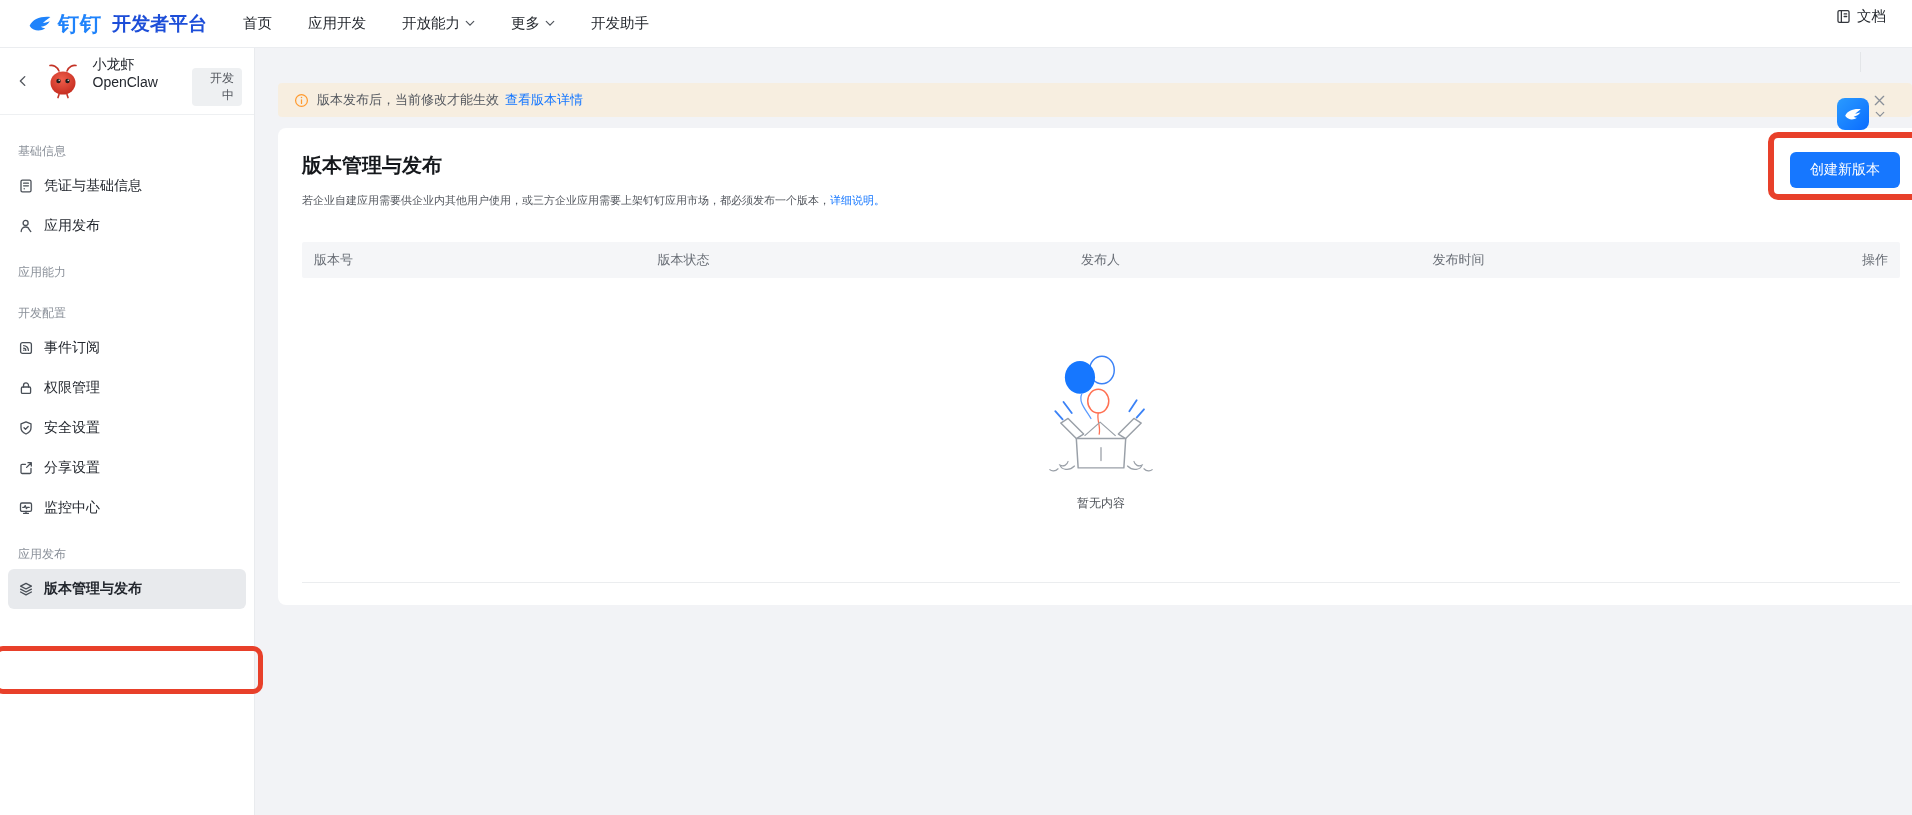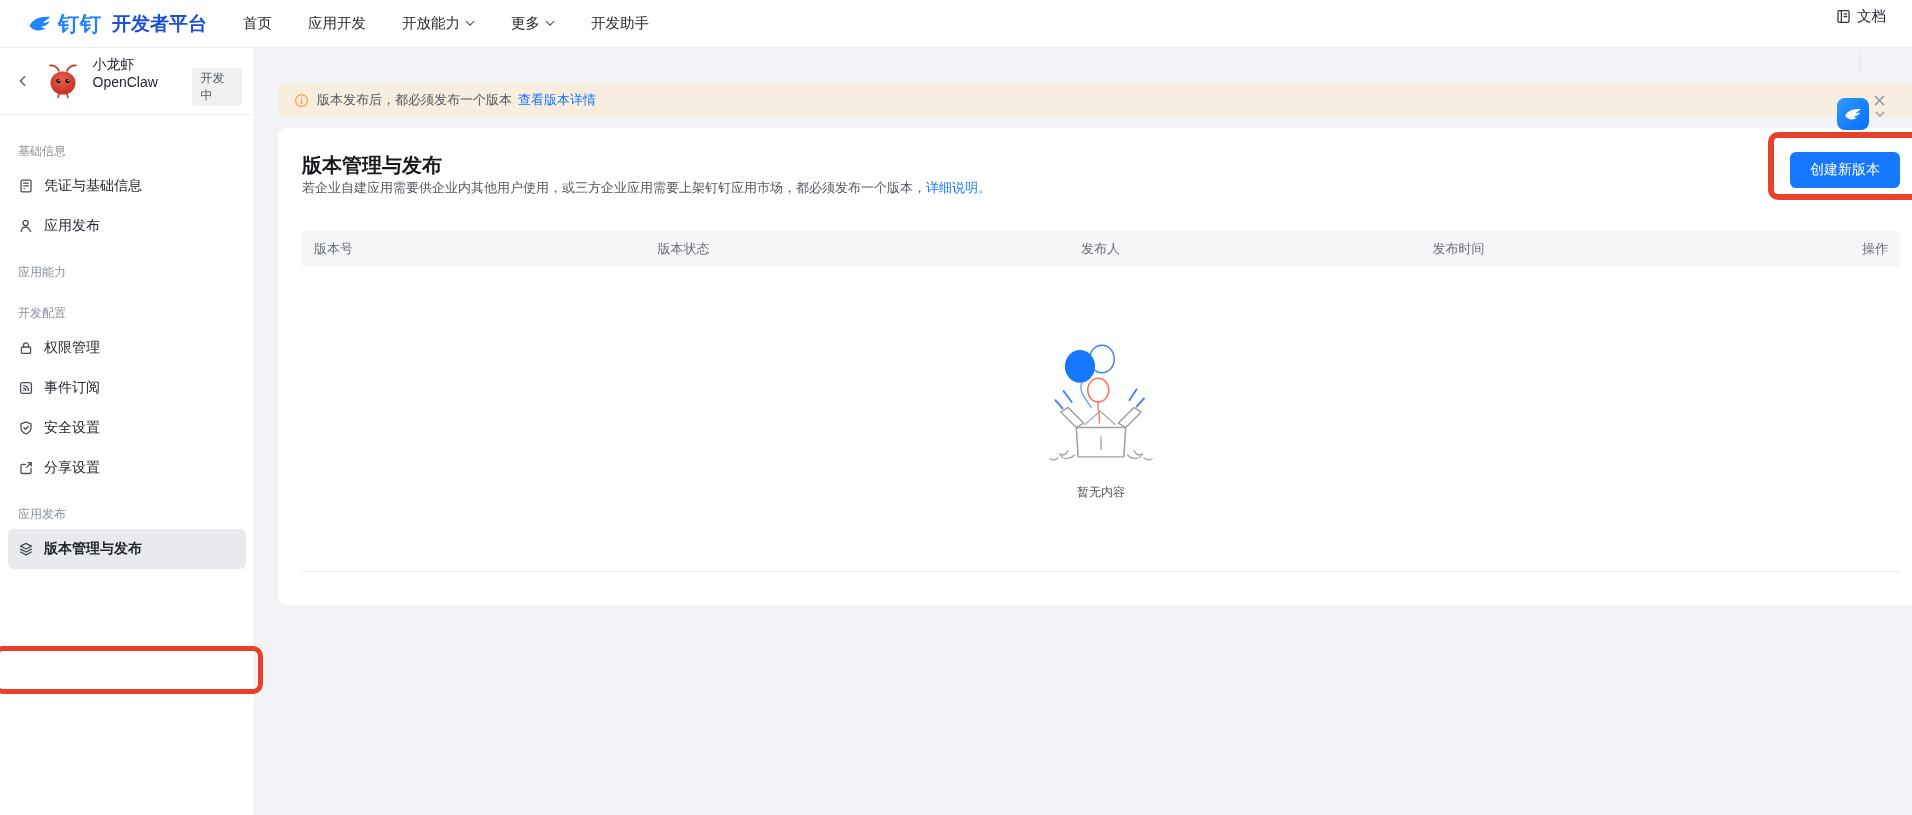--- a/index.html
+++ b/index.html
@@ -25,42 +25,42 @@
 
   
   .sidebar { position:absolute; top:48px; left:0; width:255px; bottom:0; background:#fff;
     border-right:1px solid #e9ebee; z-index:4; }
   .sidebar-header { height:67px; border-bottom:1px solid #eef0f2; display:flex; align-items:center; padding:0 12px; }
   .back-btn { width:24px; height:24px; display:flex; align-items:center; justify-content:center; cursor:pointer; }
   .app-avatar { margin-left:8px; }
   .app-meta { margin-left:10px; display:flex; flex-direction:row; }
   .app-name { font-size:14px; color:#23272e; }
   .app-status { margin-top:12px; align-self:flex-start; background:#eef0f2; color:#53575e;
-    font-size:12px; padding:2px 8px; border-radius:4px; }
+    font-size:12px; padding:2px 8px; border-radius:4px;text-align:right; }
   .side-nav { padding:10px 8px 0; }
   .section-title { padding:18px 10px 6px; font-size:12px; color:#8a9099; }
   .side-item { height:40px; display:flex; align-items:center; gap:10px; padding:0 10px;
     border-radius:6px; font-size:14px; color:#23272e; cursor:pointer; }
   .side-item .ic { width:16px; height:16px; color:#494f57; flex:none; }
   .side-item.active { background:#e8eaed; font-weight:600; }
 
   
   .main { position:absolute; top:48px; left:255px; right:0; bottom:0; background:#f2f3f6;
     padding:35px 0 0 23px; }
   .banner { height:34px; background:#f7eee0; border-radius:4px; display:flex; align-items:center;
     padding:0 16px; font-size:13px; color:#53575e; }
   .banner .txt { margin-left:8px; }
   .banner a { color:#1677ff; text-decoration:none; margin-left:6px; cursor:pointer; }
   .banner .close { margin-left:auto; cursor:pointer; padding:4px 10px; color:#8a9099; }
 
   .card { margin-top:11px; background:#fff; border-radius:8px 0 0 8px; min-height:477px;
     padding:24px 12px 16px 24px; position:relative; }
   .card-head { display:flex; align-items:flex-start; }
   .page-title { font-size:20px; font-weight:700; color:#15181c; }
-  .page-desc { font-size:13px; color:#53575e; }
+  .page-desc { margin-top:14px; font-size:11px; color:#53575e; }
   .page-desc a { color:#1677ff; text-decoration:none; cursor:pointer; }
   .create-btn { margin-left:auto; height:36px; padding:0 20px; background:#1677ff; color:#fff;
     font-size:14px; border:none; border-radius:6px; cursor:pointer; font-family:inherit; }
 
   .vtable { margin-top:34px; }
   .vtable-head { height:36px; background:#f5f6f8; display:flex; align-items:center;
     font-size:13px; color:#676c74; border-radius:2px; }
   .vtable-head .cell { padding:0 12px; }
   .c1{ width:21.5%; } .c2{ width:26.5%; } .c3{ width:22%; } .c4{ width:20%; }
   .c5{ width:10%; text-align:right; }
@@ -215,53 +215,63 @@
     </div>
 
     <div class="section-title">应用能力</div>
 
 
     <div class="section-title">开发配置</div>
 
     <div class="side-item">
       <span class="ic">
         <svg width="16" height="16" viewBox="0 0 16 16" fill="none" stroke="currentColor" stroke-width="1.3" stroke-linecap="round" stroke-linejoin="round">
-          <rect x="3.4" y="7" width="9.2" height="6.4" rx="1.2"></rect>
-          <path d="M5.5 7 V5.4 a2.5 2.5 0 0 1 5 0 V7"></path>
-        </svg>
-      </span>
-      <span>权限管理</span>
-    </div>
-    <div class="side-item">
-      <span class="ic">
-        <svg width="16" height="16" viewBox="0 0 16 16" fill="none" stroke="currentColor" stroke-width="1.3" stroke-linecap="round" stroke-linejoin="round">
           <rect x="2.6" y="2.6" width="10.8" height="10.8" rx="2"></rect>
           <path d="M5.6 5.6 a4.8 4.8 0 0 1 4.8 4.8 M5.6 8.2 a2.2 2.2 0 0 1 2.2 2.2"></path>
           <circle cx="5.9" cy="10.2" r="0.75" fill="currentColor" stroke="none"></circle>
         </svg>
       </span>
       <span>事件订阅</span>
     </div>
     <div class="side-item">
       <span class="ic">
         <svg width="16" height="16" viewBox="0 0 16 16" fill="none" stroke="currentColor" stroke-width="1.3" stroke-linecap="round" stroke-linejoin="round">
+          <rect x="3.4" y="7" width="9.2" height="6.4" rx="1.2"></rect>
+          <path d="M5.5 7 V5.4 a2.5 2.5 0 0 1 5 0 V7"></path>
+        </svg>
+      </span>
+      <span>权限管理</span>
+    </div>
+    <div class="side-item">
+      <span class="ic">
+        <svg width="16" height="16" viewBox="0 0 16 16" fill="none" stroke="currentColor" stroke-width="1.3" stroke-linecap="round" stroke-linejoin="round">
           <path d="M8 1.8 L13 3.8 V7.8 c0 3 -2.2 5.1 -5 6.2 C5.2 12.9 3 10.8 3 7.8 V3.8 Z"></path>
           <path d="M6 7.8 L7.5 9.3 L10.2 6.5"></path>
         </svg>
       </span>
       <span>安全设置</span>
     </div>
     <div class="side-item">
       <span class="ic">
         <svg width="16" height="16" viewBox="0 0 16 16" fill="none" stroke="currentColor" stroke-width="1.3" stroke-linecap="round" stroke-linejoin="round">
           <path d="M13 8.5 V12.3 a1.2 1.2 0 0 1 -1.2 1.2 H4.2 A1.2 1.2 0 0 1 3 12.3 V5.5 A1.2 1.2 0 0 1 4.2 4.3 H7.5"></path>
           <path d="M10 2.7 H13.3 V6 M13 3 L8.6 7.4"></path>
         </svg>
       </span>
       <span>分享设置</span>
+    </div>
+    <div class="side-item">
+      <span class="ic">
+        <svg width="16" height="16" viewBox="0 0 16 16" fill="none" stroke="currentColor" stroke-width="1.3" stroke-linecap="round" stroke-linejoin="round">
+          <rect x="2.5" y="3" width="11" height="8.4" rx="1.4"></rect>
+          <path d="M4.8 7.4 h1.4 l1 -1.8 1.2 3 1 -1.2 h1.8"></path>
+          <path d="M8 11.4 V13.2 M5.6 13.4 h4.8"></path>
+        </svg>
+      </span>
+      <span>监控中心</span>
     </div>
 
     <div class="section-title">应用发布</div>
 
     <div class="side-item active">
       <span class="ic">
         <svg width="16" height="16" viewBox="0 0 16 16" fill="none" stroke="currentColor" stroke-width="1.3" stroke-linecap="round" stroke-linejoin="round">
           <path d="M8 2.4 L13.4 5.2 L8 8 L2.6 5.2 Z"></path>
           <path d="M2.6 8.2 L8 11 L13.4 8.2"></path>
           <path d="M2.6 11 L8 13.8 L13.4 11"></path>
@@ -274,21 +284,21 @@
 
 <div class="main">
   <div class="banner">
     <span>
       <svg width="15" height="15" viewBox="0 0 16 16" fill="none" stroke="#ff9a2e" stroke-width="1.3" stroke-linecap="round">
         <circle cx="8" cy="8" r="6.3"></circle>
         <path d="M8 7.2 V11.2"></path>
         <circle cx="8" cy="4.9" r="0.8" fill="#ff9a2e" stroke="none"></circle>
       </svg>
     </span>
-    <span class="txt">版本发布后，都必须发布一个版本</span>
+    <span class="txt">版本发布后，当前修改才能生效</span>
     <a>查看版本详情</a>
     <span class="close">
       <svg width="13" height="13" viewBox="0 0 14 14" fill="none" stroke="#8a9099" stroke-width="1.4" stroke-linecap="round">
           <path d="M2.5 2.5 L11.5 11.5 M11.5 2.5 L2.5 11.5"></path>
         </svg>
     </span>
   </div>
 
   <div class="card">
     <div class="card-head">

